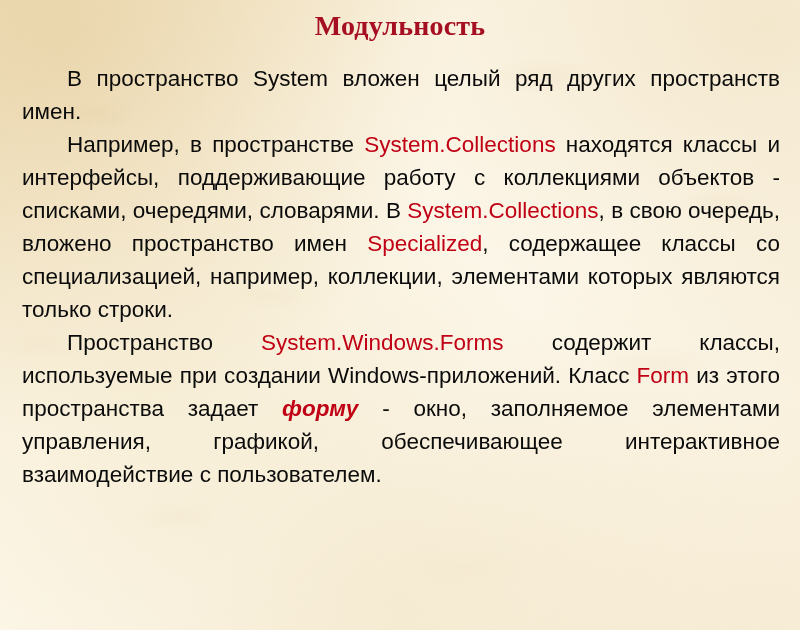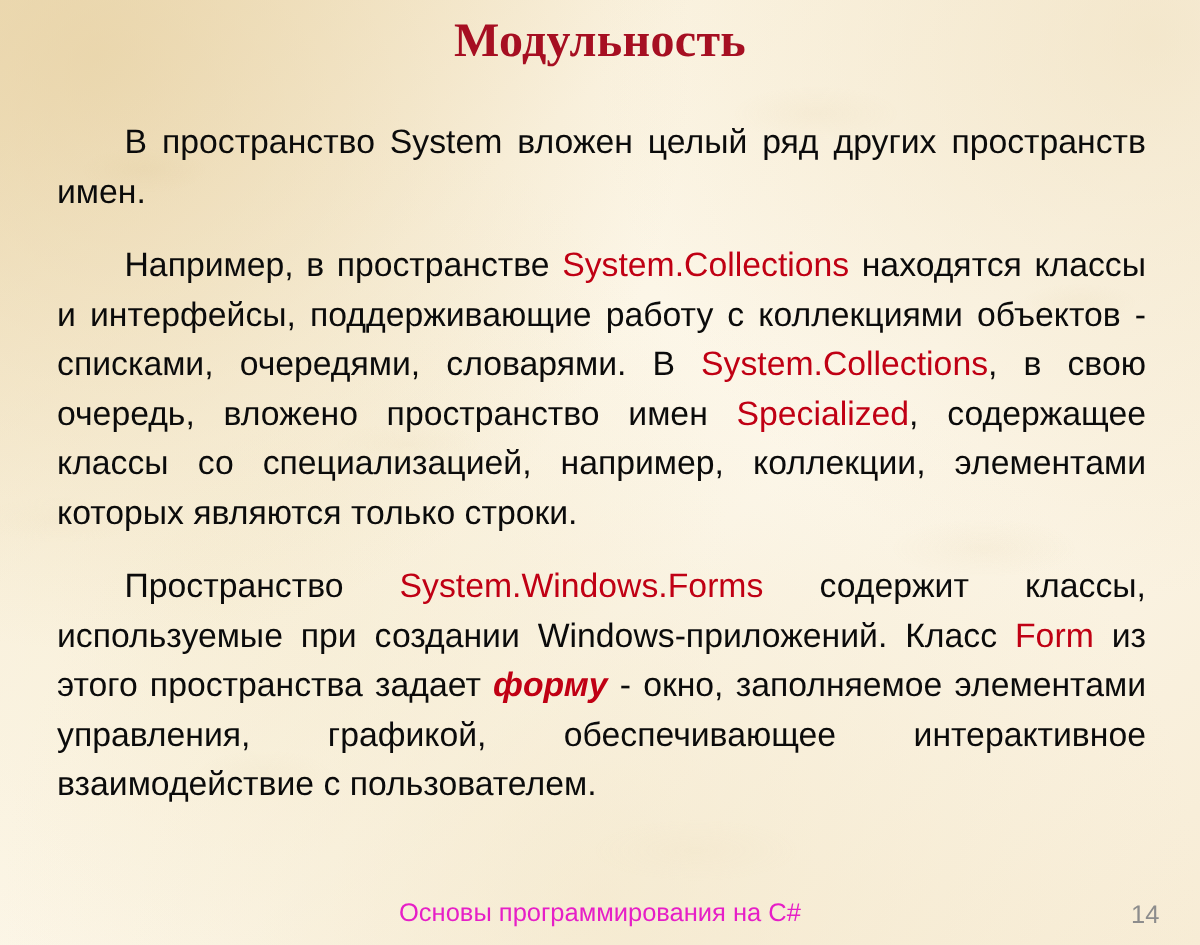--- a/index.html
+++ b/index.html
@@ -50,42 +50,42 @@
 
   
   .slide-title {
     position: absolute;
     top: 8px;
     left: 0;
     width: 800px;
     text-align: center;
     font-family: "Liberation Serif", "DejaVu Serif", serif;
     font-weight: bold;
-    font-size: 32px;
+    font-size: 28px;
     line-height: 36px;
     color: #a60f22;
     letter-spacing: 0.2px;
     z-index: 3;
   }
 
   
   .body-copy {
     position: absolute;
     top: 62px;
     left: 22px;
     width: 758px;
     z-index: 3;
     color: #0b0b0b;
     font-size: 22.5px;
     line-height: 33px;
     text-align: justify;
     text-justify: inter-word;
   }
   .para {
-    margin: 16px;
+    margin: 0;
     text-indent: 45px;
     text-align: justify;
     text-align-last: left;
     hyphens: none;
   }
   .hl {
     color: #c00014;
     font-weight: normal;
     white-space: nowrap;
   }
@@ -134,18 +134,14 @@
   <div class="body-copy">
 
     <p class="para"><span>В пространство System вложен целый ряд других пространств имен.</span></p>
 
     <p class="para"><span>Например, в пространстве </span><span class="hl">System.Collections</span><span> находятся классы и интерфейсы, поддерживающие работу с коллекциями объектов - списками, очередями, словарями. В </span><span class="hl">System.Collections</span><span>, в свою очередь, вложено пространство имен </span><span class="hl">Specialized</span><span>, содержащее классы со специализацией, например, коллекции, элементами которых являются только строки.</span></p>
 
     <p class="para"><span>Пространство </span><span class="hl">System.Windows.Forms</span><span> содержит классы, используемые при создании Windows-приложений. Класс </span><span class="hl">Form</span><span> из этого пространства задает </span><span class="hl-i">форму</span><span> - окно, заполняемое элементами управления, графикой, обеспечивающее интерактивное взаимодействие с пользователем.</span></p>
 
   </div>
 
-  <div class="footer">
-    <div class="footer-text">Основы программирования на C#</div>
-    <div class="footer-page">14</div>
-  </div>
 
 </div>
 
 </body></html>

